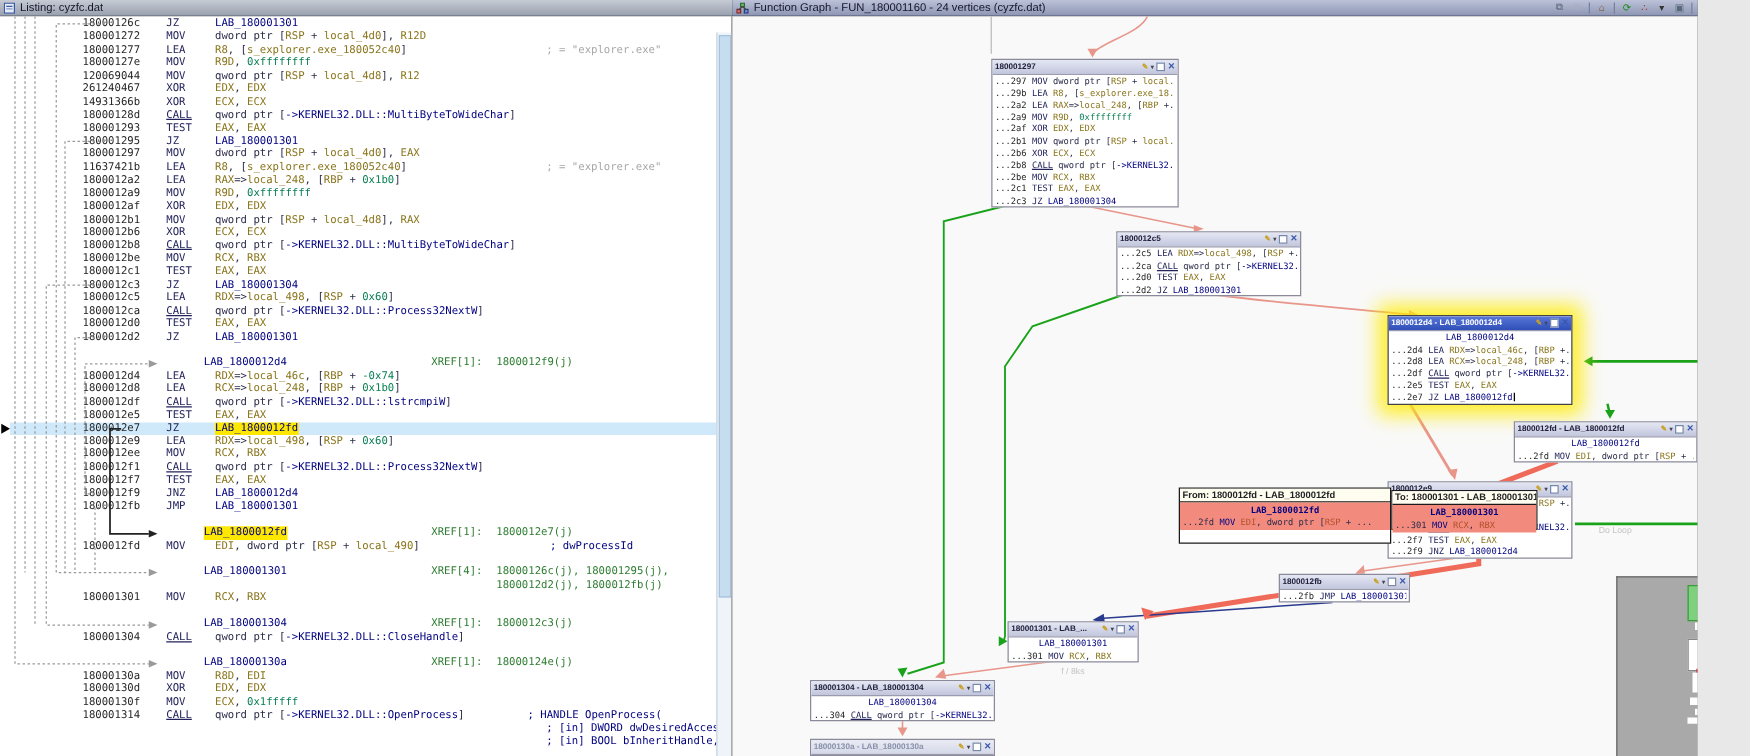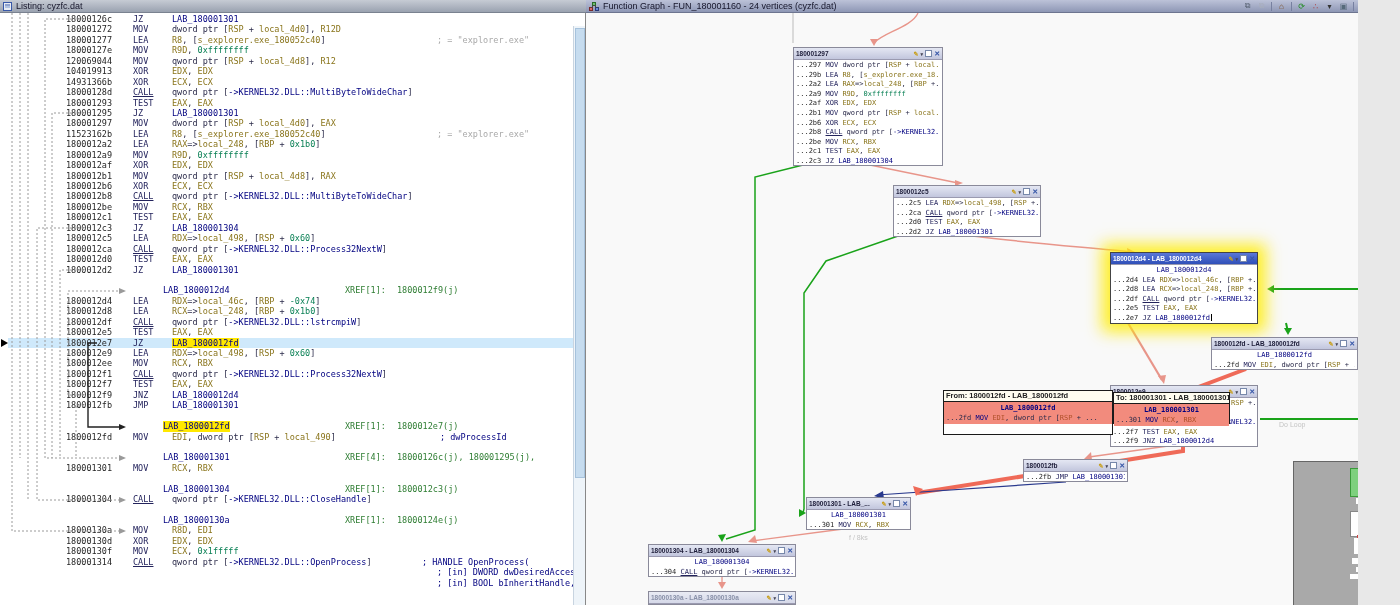--- a/index.html
+++ b/index.html
@@ -128,21 +128,21 @@
           <span class="la">18000127e</span>
           <span class="lm">MOV</span>
           <span class="lo"><span class="sg-g">R9D</span><span class="sg-d">, </span><span class="sg-s">0xffffffff</span></span>
         </div>
         <div class="lrow">
           <span class="la">120069044</span>
           <span class="lm">MOV</span>
           <span class="lo"><span class="sg-d">qword ptr [</span><span class="sg-g">RSP</span><span class="sg-d"> + </span><span class="sg-g">local_4d8</span><span class="sg-d">], </span><span class="sg-g">R12</span></span>
         </div>
         <div class="lrow">
-          <span class="la">104019913</span>
+          <span class="la">261240467</span>
           <span class="lm">XOR</span>
           <span class="lo"><span class="sg-g">EDX</span><span class="sg-d">, </span><span class="sg-g">EDX</span></span>
         </div>
         <div class="lrow">
           <span class="la">14931366b</span>
           <span class="lm">XOR</span>
           <span class="lo"><span class="sg-g">ECX</span><span class="sg-d">, </span><span class="sg-g">ECX</span></span>
         </div>
         <div class="lrow">
           <span class="la">18000128d</span>
@@ -158,21 +158,21 @@
           <span class="la">180001295</span>
           <span class="lm">JZ</span>
           <span class="lo"><span class="sg-n">LAB_180001301</span></span>
         </div>
         <div class="lrow">
           <span class="la">180001297</span>
           <span class="lm">MOV</span>
           <span class="lo"><span class="sg-d">dword ptr [</span><span class="sg-g">RSP</span><span class="sg-d"> + </span><span class="sg-g">local_4d0</span><span class="sg-d">], </span><span class="sg-g">EAX</span></span>
         </div>
         <div class="lrow">
-          <span class="la">11523162b</span>
+          <span class="la">11637421b</span>
           <span class="lm">LEA</span>
           <span class="lo"><span class="sg-g">R8</span><span class="sg-d">, [</span><span class="sg-g">s_explorer.exe_180052c40</span><span class="sg-d">]</span></span>
           <span class="lc sg-c" style="left:429px">; = "explorer.exe"</span>
         </div>
         <div class="lrow">
           <span class="la">1800012a2</span>
           <span class="lm">LEA</span>
           <span class="lo"><span class="sg-g">RAX</span><span class="sg-d">=&gt;</span><span class="sg-g">local_248</span><span class="sg-d">, [</span><span class="sg-g">RBP</span><span class="sg-d"> + </span><span class="sg-s">0x1b0</span><span class="sg-d">]</span></span>
         </div>
         <div class="lrow">
@@ -306,20 +306,23 @@
           <span class="la">1800012fd</span>
           <span class="lm">MOV</span>
           <span class="lo"><span class="sg-g">EDI</span><span class="sg-d">, dword ptr [</span><span class="sg-g">RSP</span><span class="sg-d"> + </span><span class="sg-g">local_490</span><span class="sg-d">]</span></span>
           <span class="lc sg-n" style="left:432px">; dwProcessId</span>
         </div>
         <div class="lrow"></div>
         <div class="lrow">
           <span class="ll">LAB_180001301</span>
           <span class="lx">XREF[4]:</span>
           <span class="lr">18000126c(j), 180001295(j),</span>
+        </div>
+        <div class="lrow">
+          <span class="lr">1800012d2(j), 1800012fb(j)</span>
         </div>
         <div class="lrow">
           <span class="la">180001301</span>
           <span class="lm">MOV</span>
           <span class="lo"><span class="sg-g">RCX</span><span class="sg-d">, </span><span class="sg-g">RBX</span></span>
         </div>
         <div class="lrow"></div>
         <div class="lrow">
           <span class="ll">LAB_180001304</span>
           <span class="lx">XREF[1]:</span>

